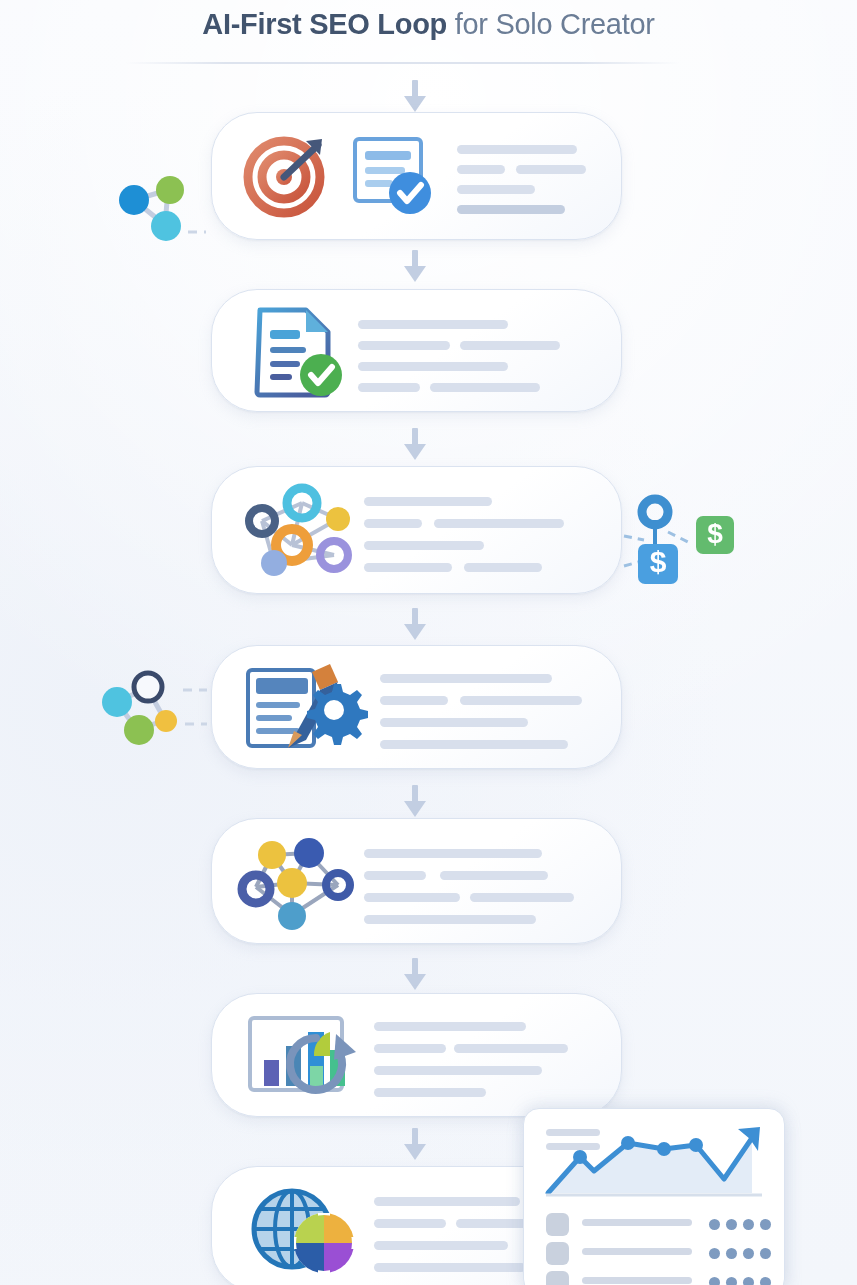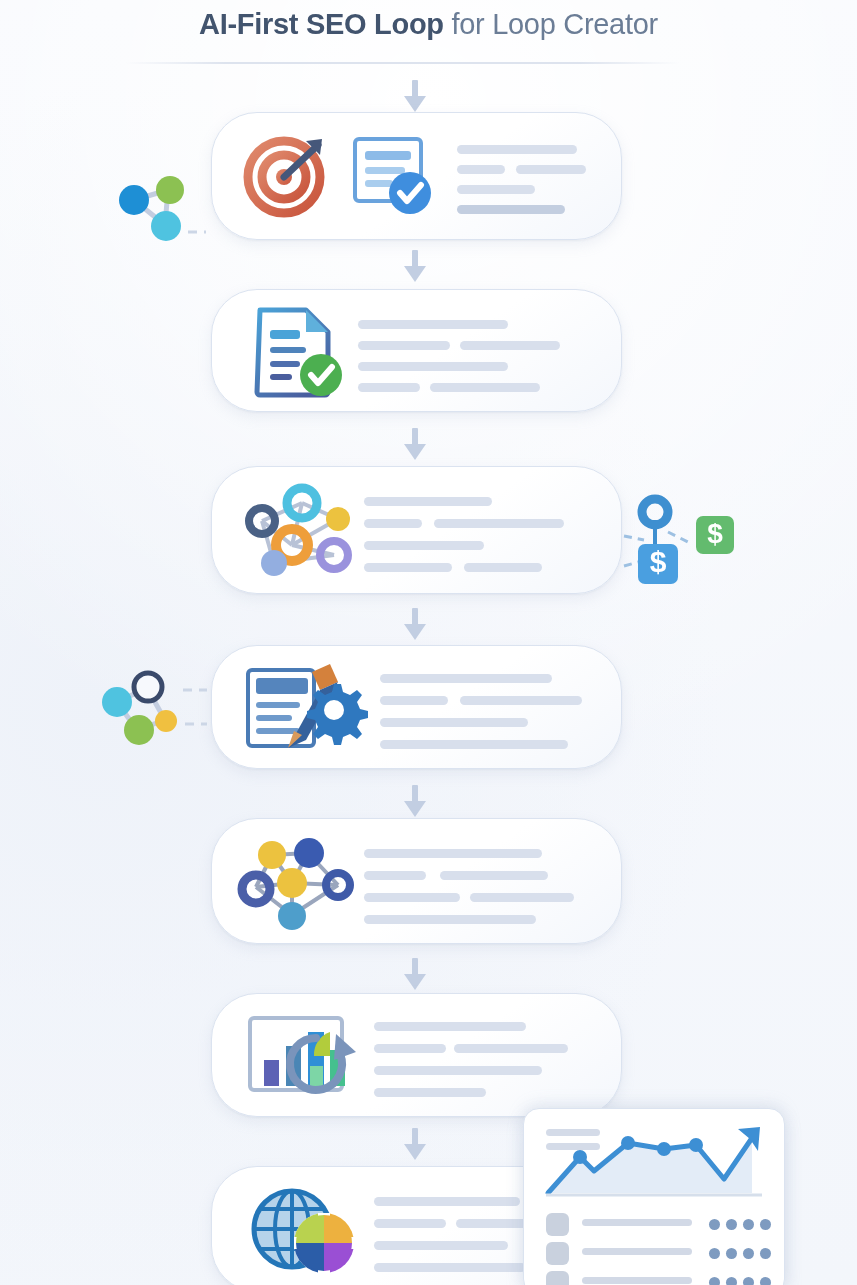--- a/index.html
+++ b/index.html
@@ -93,21 +93,21 @@
   .ov-sq{position:absolute;width:23px;height:23px;border-radius:6px;background:#c9d1de;}
   .ov-line{position:absolute;height:7px;border-radius:4px;background:#d2d9e6;}
   .ov-dot{position:absolute;width:11px;height:11px;border-radius:50%;background:#7e9bc0;}
 </style>
 </head>
 <body>
 
 <div class="bg-wash"></div>
 
 <div class="title-wrap">
-  <div class="title"><span class="strong">AI-First SEO Loop</span><span> for Loop Creator</span></div>
+  <div class="title"><span class="strong">AI-First SEO Loop</span><span> for Solo Creator</span></div>
 </div>
 <div class="title-rule"></div>
 
 <div class="flow">
 
   <div class="arrow" style="top:80px;">
     <div class="shaft"></div>
     <div class="head"></div>
   </div>
 

